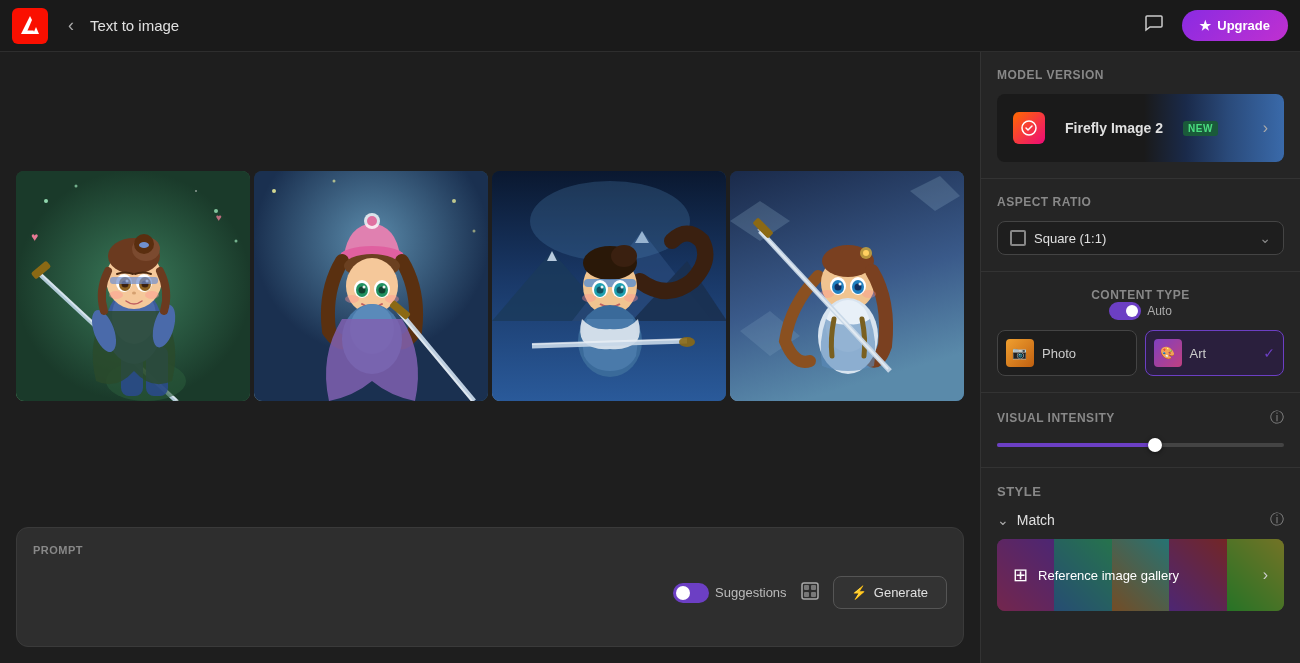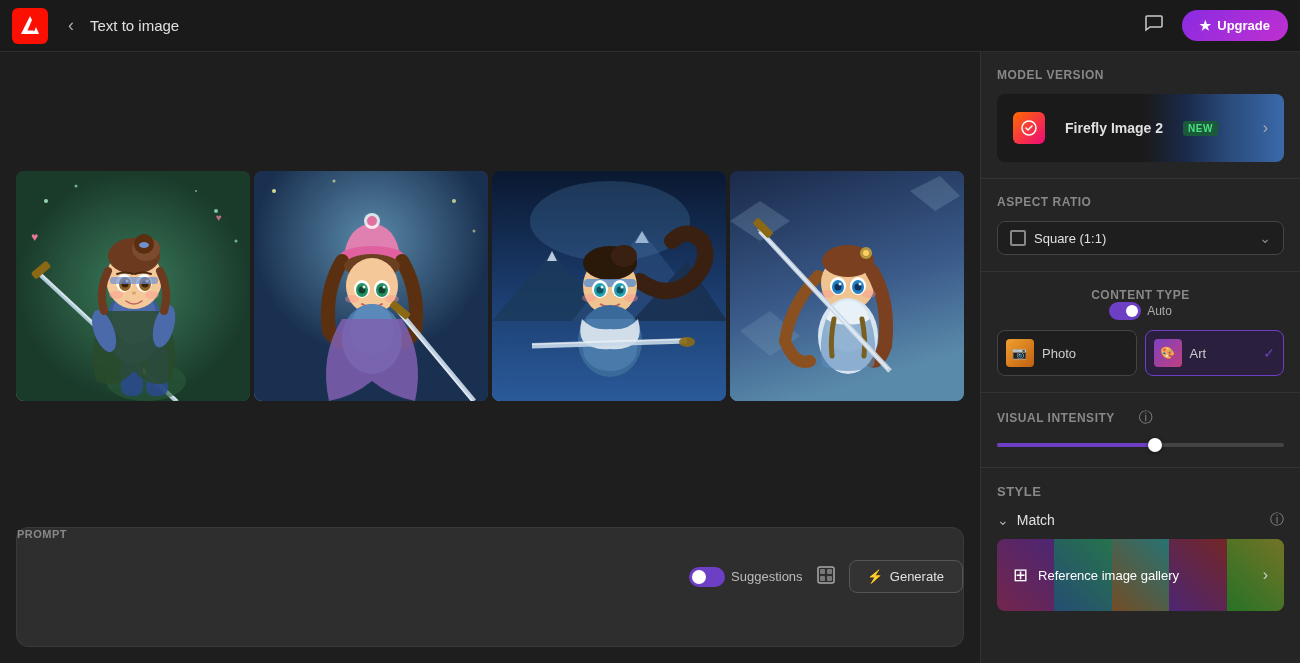--- a/index.html
+++ b/index.html
@@ -130,20 +130,21 @@
 
     
     .prompt-area {
       padding: 16px;
       flex-shrink: 0;
     }
     .prompt-box {
       background: #2e2e2e;
       border: 1px solid #3a3a3a;
       border-radius: 12px;
+      padding: 16px;
       min-height: 120px;
       display: flex;
       flex-direction: column;
     }
     .prompt-label {
       font-size: 11px;
       color: #888;
       margin-bottom: 8px;
       font-weight: 600;
       text-transform: uppercase;
@@ -388,22 +389,22 @@
       margin-left: auto;
       color: #6c3fc4;
       font-size: 14px;
     }
 
     
     .intensity-section { padding: 16px; border-bottom: 1px solid #333; }
     .intensity-header {
       display: flex;
       align-items: center;
+      justify-content: space-between;
       margin-bottom: 12px;
-      gap: 24px;
     }
     .intensity-title {
       font-size: 12px;
       color: #888;
       font-weight: 600;
       text-transform: uppercase;
       letter-spacing: 0.5px;
     }
     .info-icon { color: #888; font-size: 14px; }
     .slider-container { position: relative; padding: 4px 0; }

